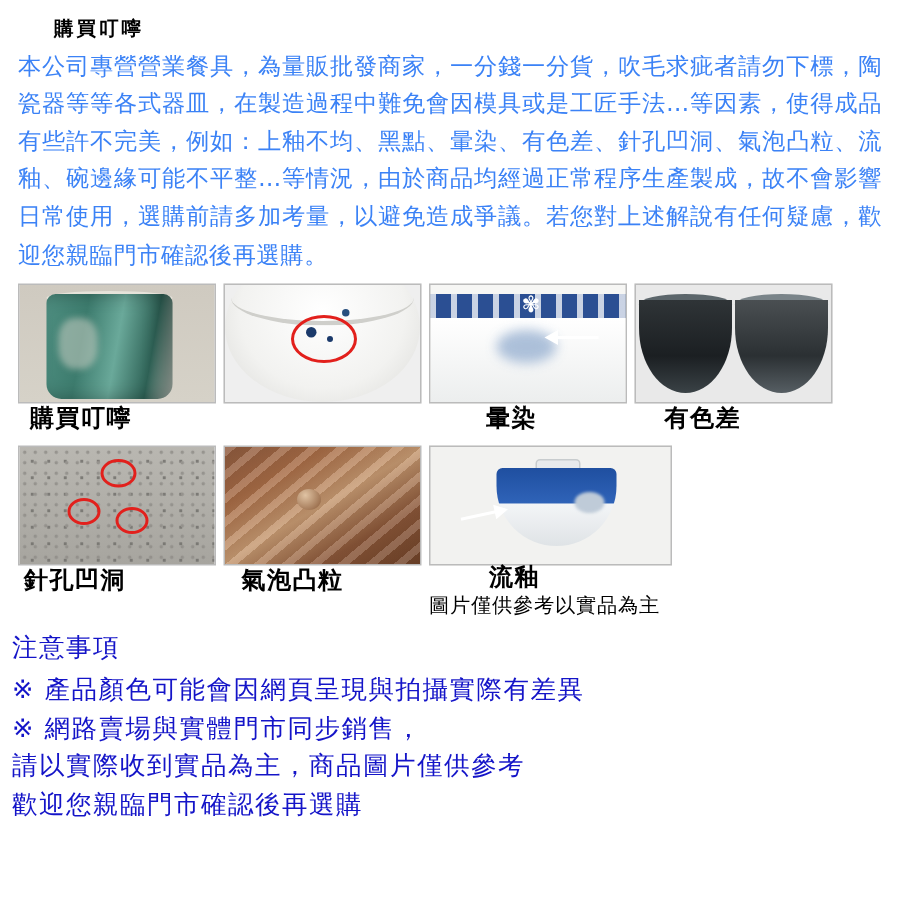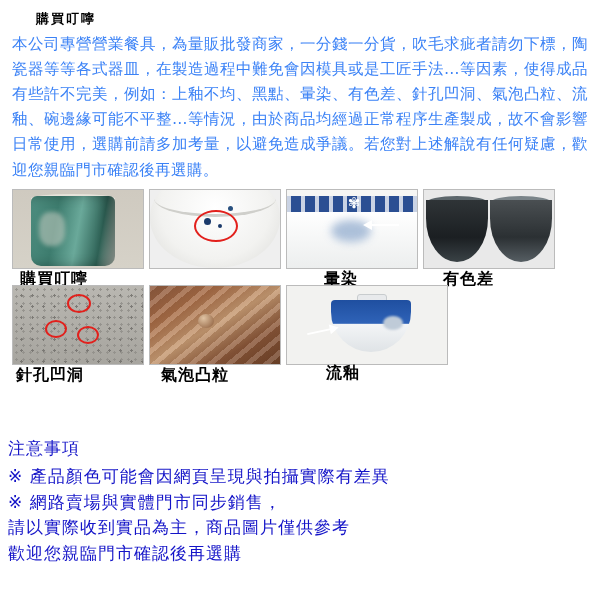--- a/index.html
+++ b/index.html
@@ -128,21 +128,21 @@
   .notice{
     position:absolute;
     left:8px;
     top:420px;
     width:584px;
     color:#1414c8;
     font-size:17px;
     line-height:1.52;
     letter-spacing:1px;
   }
-  .notice .n-title{margin-bottom:2px;margin-top:16px;}
+  .notice .n-title{margin-bottom:2px;}
 </style>
 </head>
 <body>
 
 <div class="page">
 
   <div class="title">購買叮嚀</div>
 
   <div class="body-text">本公司專營營業餐具，為量販批發商家，一分錢一分貨，吹毛求疵者請勿下標，陶瓷器等等各式器皿，在製造過程中難免會因模具或是工匠手法…等因素，使得成品有些許不完美，例如：上釉不均、黑點、暈染、有色差、針孔凹洞、氣泡凸粒、流釉、碗邊緣可能不平整…等情況，由於商品均經過正常程序生產製成，故不會影響日常使用，選購前請多加考量，以避免造成爭議。若您對上述解說有任何疑慮，歡迎您親臨門市確認後再選購。</div>
 
@@ -187,21 +187,21 @@
         <div class="photo p4">
           <div class="l1"></div>
           <div class="b1"></div>
           <div class="l2"></div>
           <div class="b2"></div>
         </div>
         <div class="cap" style="left:20px;top:80px;">有色差</div>
       </div>
     </div>
 
-    <div class="row" style="margin-top:16px;">
+    <div class="row" style="margin-top:28px;">
 
       <div class="cell">
         <div class="photo p5">
           <div class="speck"></div>
           <div class="r1"></div>
           <div class="r2"></div>
           <div class="r3"></div>
         </div>
         <div class="cap" style="left:4px;top:80px;">針孔凹洞</div>
       </div>
@@ -215,20 +215,21 @@
       </div>
 
       <div class="cell">
         <div class="photo p7">
           <div class="foot"></div>
           <div class="bowl"></div>
           <div class="drip"></div>
           <div class="arrow"></div>
         </div>
         <div class="cap" style="left:40px;top:78px;">流釉</div>
+        <div class="note-right" style="left:0px;top:98px;">圖片僅供參考以實品為主</div>
       </div>
     </div>
   </div>
 
   <div class="notice">
     <div class="n-title">注意事項</div>
     <div>※ 產品顏色可能會因網頁呈現與拍攝實際有差異</div>
     <div>※ 網路賣場與實體門市同步銷售，</div>
     <div>請以實際收到實品為主，商品圖片僅供參考</div>
     <div>歡迎您親臨門市確認後再選購</div>

